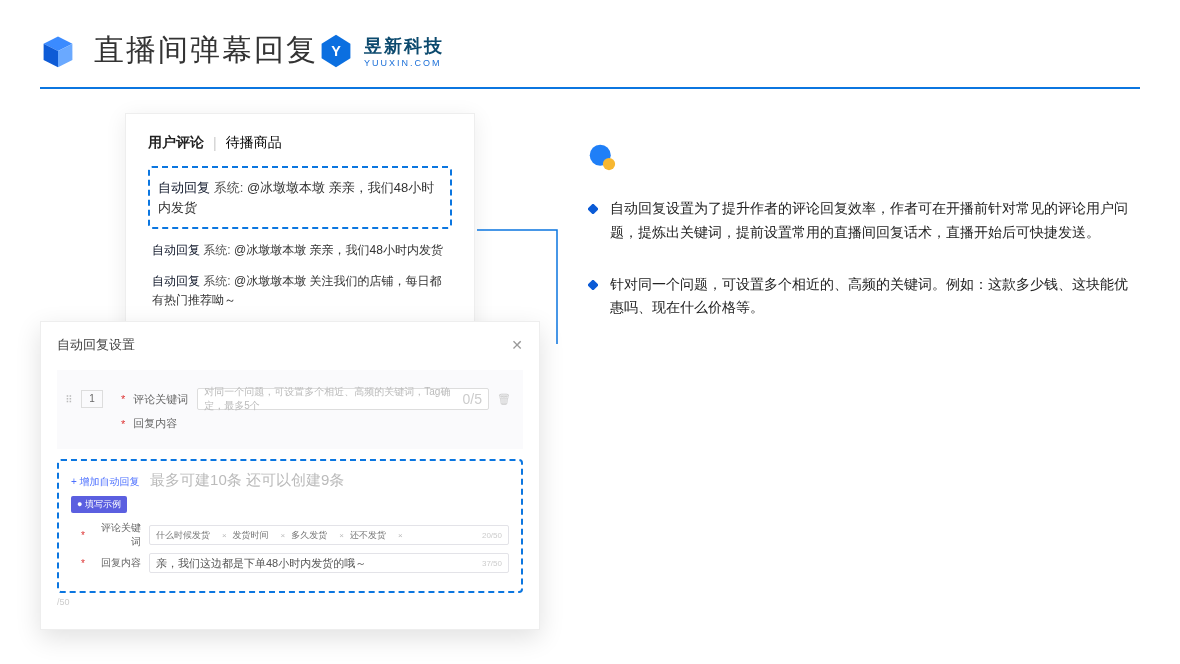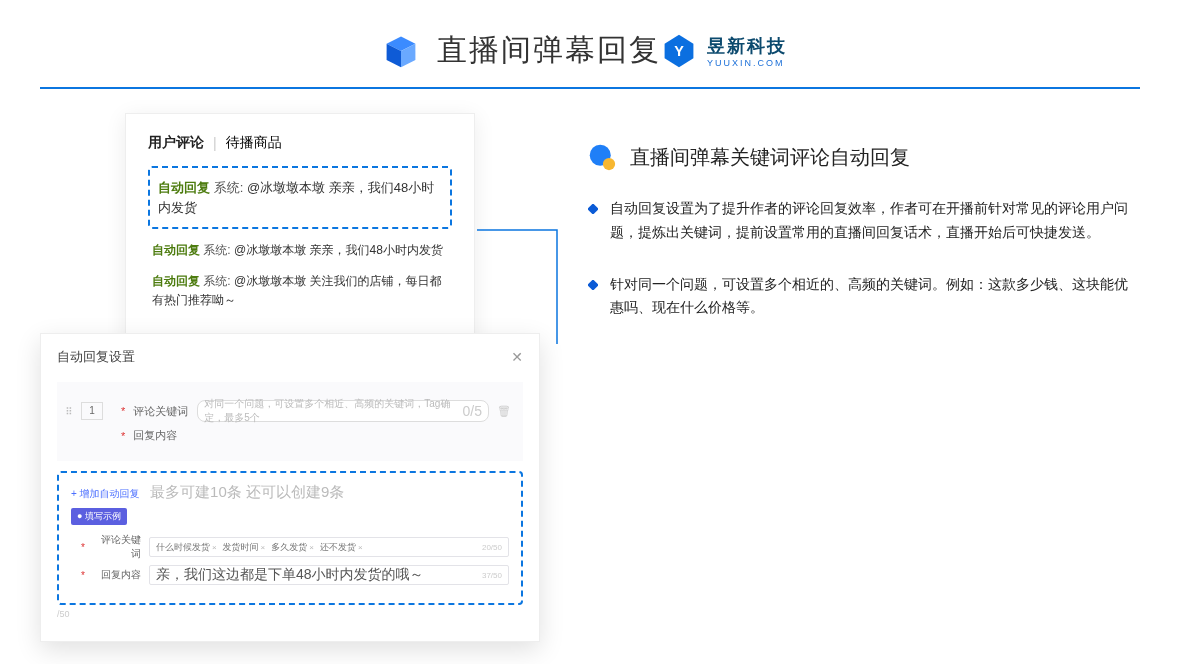--- a/index.html
+++ b/index.html
@@ -2,21 +2,21 @@
 <html><head>
 <meta charset="utf-8">
 <style>
 * { margin: 0; padding: 0; box-sizing: border-box; }
 body {
   width: 1180px; height: 664px;
   font-family: "Microsoft YaHei", "PingFang SC", sans-serif;
   background: #fff; color: #333;
 }
 .header {
-  display: flex; align-items: center; justify-content: center;
+  display: flex; align-items: center; justify-content: flex-start;
   padding: 30px 50px 16px 40px;
 }
 .title-area { display: flex; align-items: center; gap: 18px; }
 .cube-icon { width: 36px; height: 36px; }
 .main-title { font-size: 30px; font-weight: 500; color: #333; letter-spacing: 2px; }
 .logo-area { display: flex; align-items: center; gap: 10px; }
 .logo-icon { width: 36px; height: 36px; }
 .logo-text { font-size: 18px; font-weight: 700; color: #0c4a6e; letter-spacing: 2px; }
 .logo-sub { font-size: 9px; color: #1b6fd8; letter-spacing: 2px; display:block; }
 .divider { height: 2px; background: #0b76e0; margin: 0 40px 24px 40px; }
@@ -30,42 +30,42 @@
   padding: 20px 22px 32px 22px;
 }
 .card-tabs { display: flex; align-items: center; gap: 9px; font-size: 14px; margin-bottom: 14px; }
 .tab-active { font-weight: 700; color: #222; }
 .tab-sep { color: #ccc; }
 .tab-inactive { color: #000000; }
 .highlight-row {
   margin-top: 4px; padding: 10px 8px; border: 2px dashed #0b76e0; border-radius: 4px;
   font-size: 13px; line-height: 1.5;
 }
-.auto { color: #4d7c0f; font-weight: 700; }
+.auto { color: #0f172a; font-weight: 400; }
 .sys { color: #555; }
 .msg { color: #333; }
 .comment-row { margin-top: 12px; font-size: 12px; color: #666; line-height: 1.6; padding: 0 4px;}
 .comment-row .auto { font-size:12px;}
 
 .settings-card {
-  position: absolute; top: 220px; left: 0;
+  position: absolute; top: 208px; left: 0;
   width: 500px; background: #fff; border: 1px solid #eee;
   box-shadow: 0 8px 24px rgba(0,0,0,.12); padding: 14px 16px 22px 16px;
 }
 .settings-head { display: flex; justify-content: space-between; align-items: center; padding-bottom: 10px; }
 .settings-title { font-size: 13px; color: #444; }
 .close-x { color: #999; font-size: 14px; }
 .form-section { background: #fafafc; padding: 12px 12px 12px 8px; margin-top: 6px;}
 .form-row { display: flex; align-items: center; gap: 8px; margin: 6px 0; font-size: 11px; }
 .drag { width: 8px; font-size: 10px; color: #bbb; text-align:center; }
 .num-box { width: 22px; height: 18px; border:1px solid #ddd; font-size:10px; text-align:center; line-height:16px; color:#666; }
 .req { color: #d33; margin-left: 10px;}
 .label { color: #666; width: 56px; flex-shrink:0;}
 .fake-input {
-  flex: 1; height: 22px; border: 1px solid #ddd; border-radius: 8px;
+  flex: 1; height: 22px; border: 1px solid #ddd; border-radius: 2px;
   padding: 8px 6px; display: flex; align-items: center; justify-content: space-between;
   font-size: 10px; color: #bbb; background:#fff;
 }
 .fake-input .cnt { color: #ccc; font-size: 14px; }
 .trash { width: 14px; font-size: 11px; color: #ccc; }
 .example-box {
   margin-top: 10px; border: 2px dashed #0b76e0; border-radius: 4px;
   padding: 10px 12px 14px 12px;
 }
 .add-link { font-size: 10px; color: #4b6fff; }
@@ -74,21 +74,21 @@
   display:inline-block; background: #5b5fe0; color:#fff;
   font-size: 9px; padding: 2px 6px; border-radius: 2px; margin: 6px 0 4px 0;
 }
 .ex-row { display: flex; align-items: center; gap: 8px; font-size: 10px; margin: 4px 0; }
 .ex-label { color:#666; width: 48px; flex-shrink:0; text-align:right;}
 .ex-input {
   flex:1; height: 20px; border:1px solid #e3e3e8; border-radius: 2px;
   display:flex; align-items:center; padding: 0 6px; background:#fff; justify-content:space-between;
 }
 .tags { display:flex; gap:6px; }
-.tag { display:inline-flex; align-items:center; gap:2px; font-size:9px; color:#777; }
+.tag { display:inline-flex; align-items:center; gap:12px; font-size:9px; color:#777; }
 .tag .x { color:#bbb; font-size:8px;}
 .cnt-sm { font-size:8px; color:#ccc; }
 
 .connector {
   position:absolute; top: 99px; left: 437px; width: 85px; height: 132px; pointer-events:none;
 }
 
 .right-col { flex:1; padding-top: 30px; }
 .sub-header { display:flex; align-items:center; gap:14px; margin-bottom: 26px; }
 .bubble-icon { width: 28px; height: 28px; }
@@ -207,37 +207,36 @@
                   <span class="x">×</span>
                 </span>
             </span>
             <span class="cnt-sm">20/50</span>
           </div>
         </div>
         <div class="ex-row">
           <span class="req">*</span>
           <span class="ex-label">回复内容</span>
           <div class="ex-input">
-            <span style="color:#555;font-size:14px;">亲，我们这边都是下单48小时内发货的哦～</span>
+            <span style="color:#555;font-size:11px;">亲，我们这边都是下单48小时内发货的哦～</span>
             <span class="cnt-sm">37/50</span>
           </div>
         </div>
       </div>
       <div style="text-align:left;font-size:9px;color:#ccc;padding:4px 6px 0 0;">/50</div>
     </div>
 
   </div>
 
   <div class="right-col">
     <div class="sub-header">
       <svg class="bubble-icon" viewBox="0 0 32 32">
         <circle cx="14" cy="14" r="12" fill="#1f7ff7"></circle>
         <circle cx="24" cy="24" r="7" fill="#f7b731"></circle>
       </svg>
-      <div class="sub-title">直播间弹幕关键词评论自动回复</div>
     </div>
     <div class="bullet-item">
       <svg class="diamond" viewBox="0 0 10 10">
           <rect x="1" y="1" width="8" height="8" fill="#0b5bd6" transform="rotate(45 5 5)"></rect>
         </svg>
       <div class="bullet-text">自动回复设置为了提升作者的评论回复效率，作者可在开播前针对常见的评论用户问题，提炼出关键词，提前设置常用的直播间回复话术，直播开始后可快捷发送。</div>
     </div>
     <div class="bullet-item">
       <svg class="diamond" viewBox="0 0 10 10">
           <rect x="1" y="1" width="8" height="8" fill="#0b5bd6" transform="rotate(45 5 5)"></rect>

